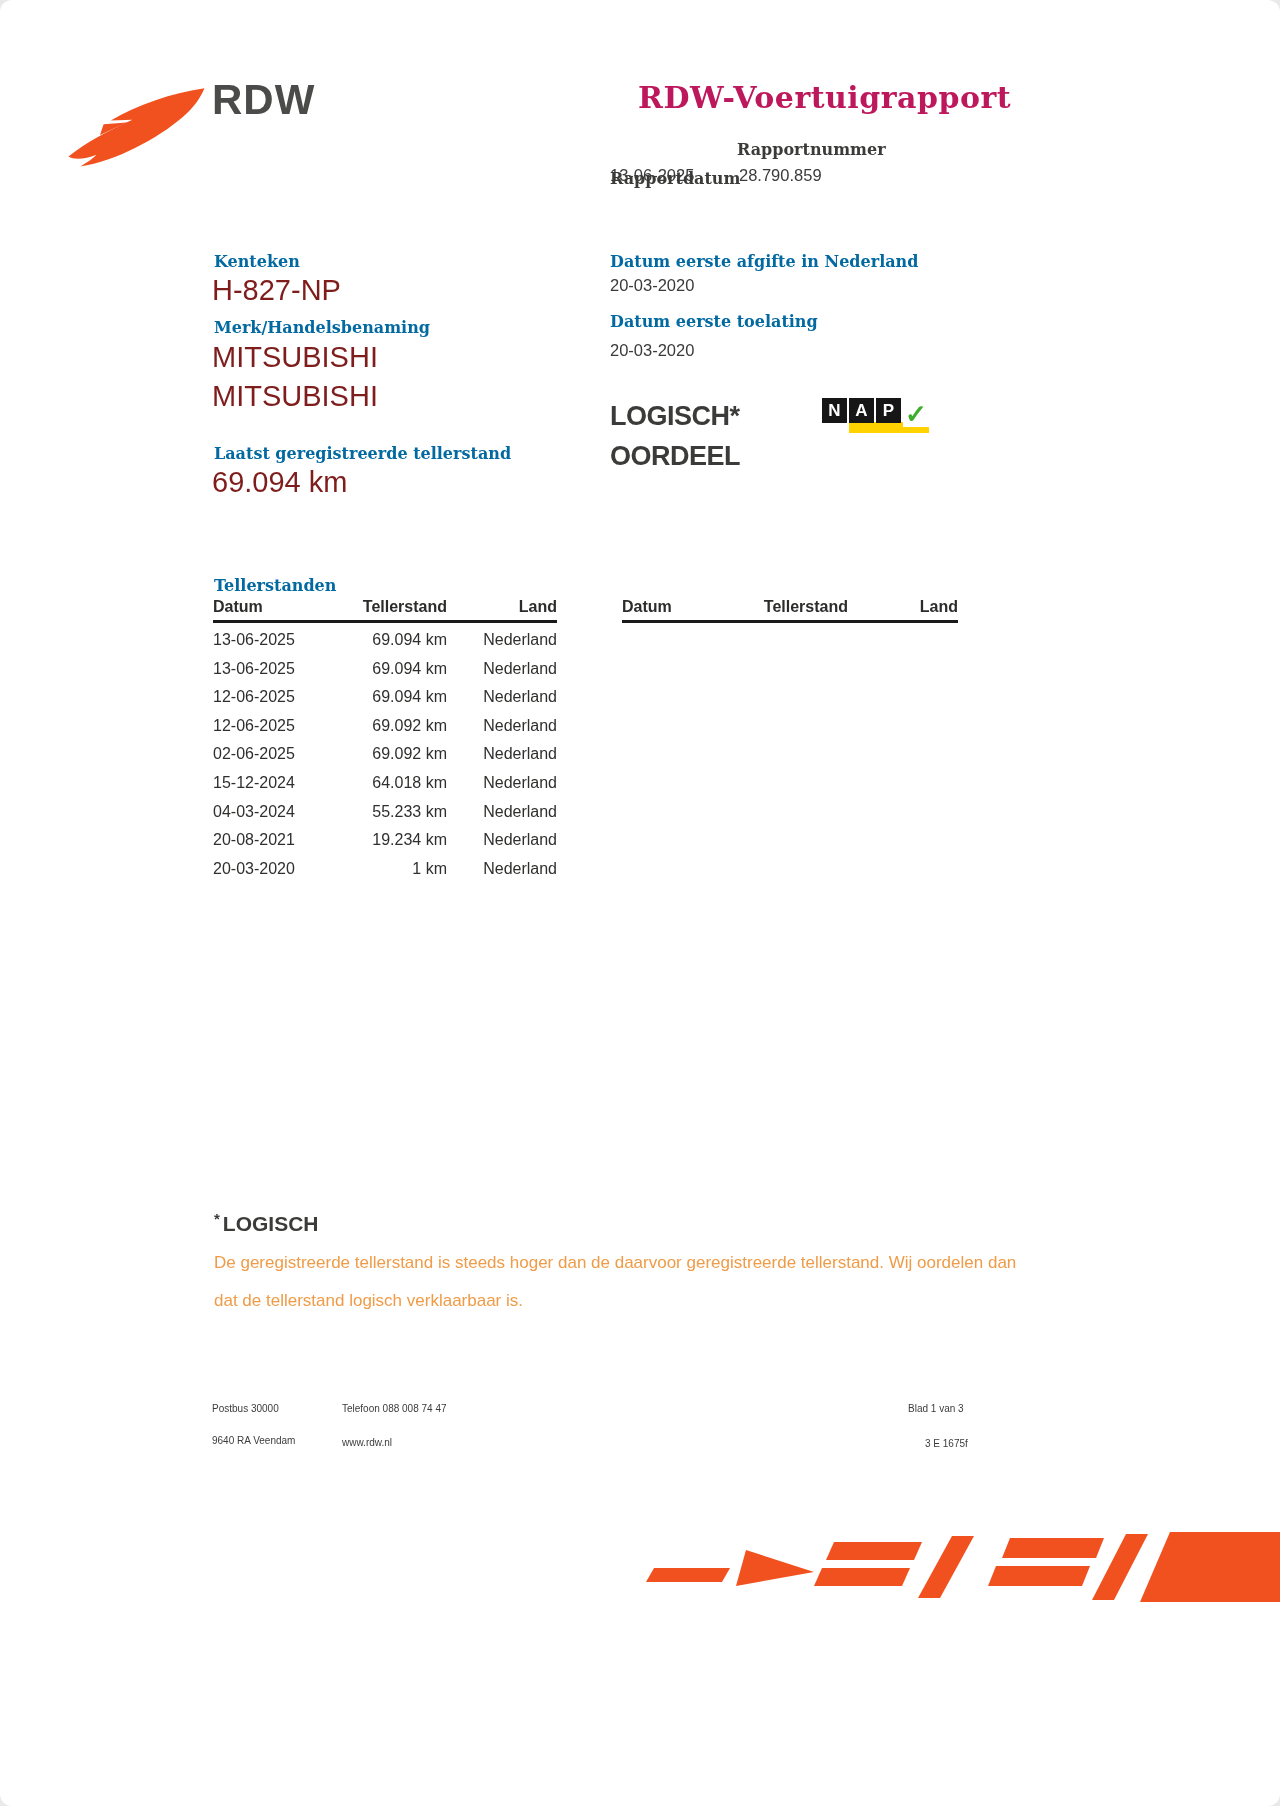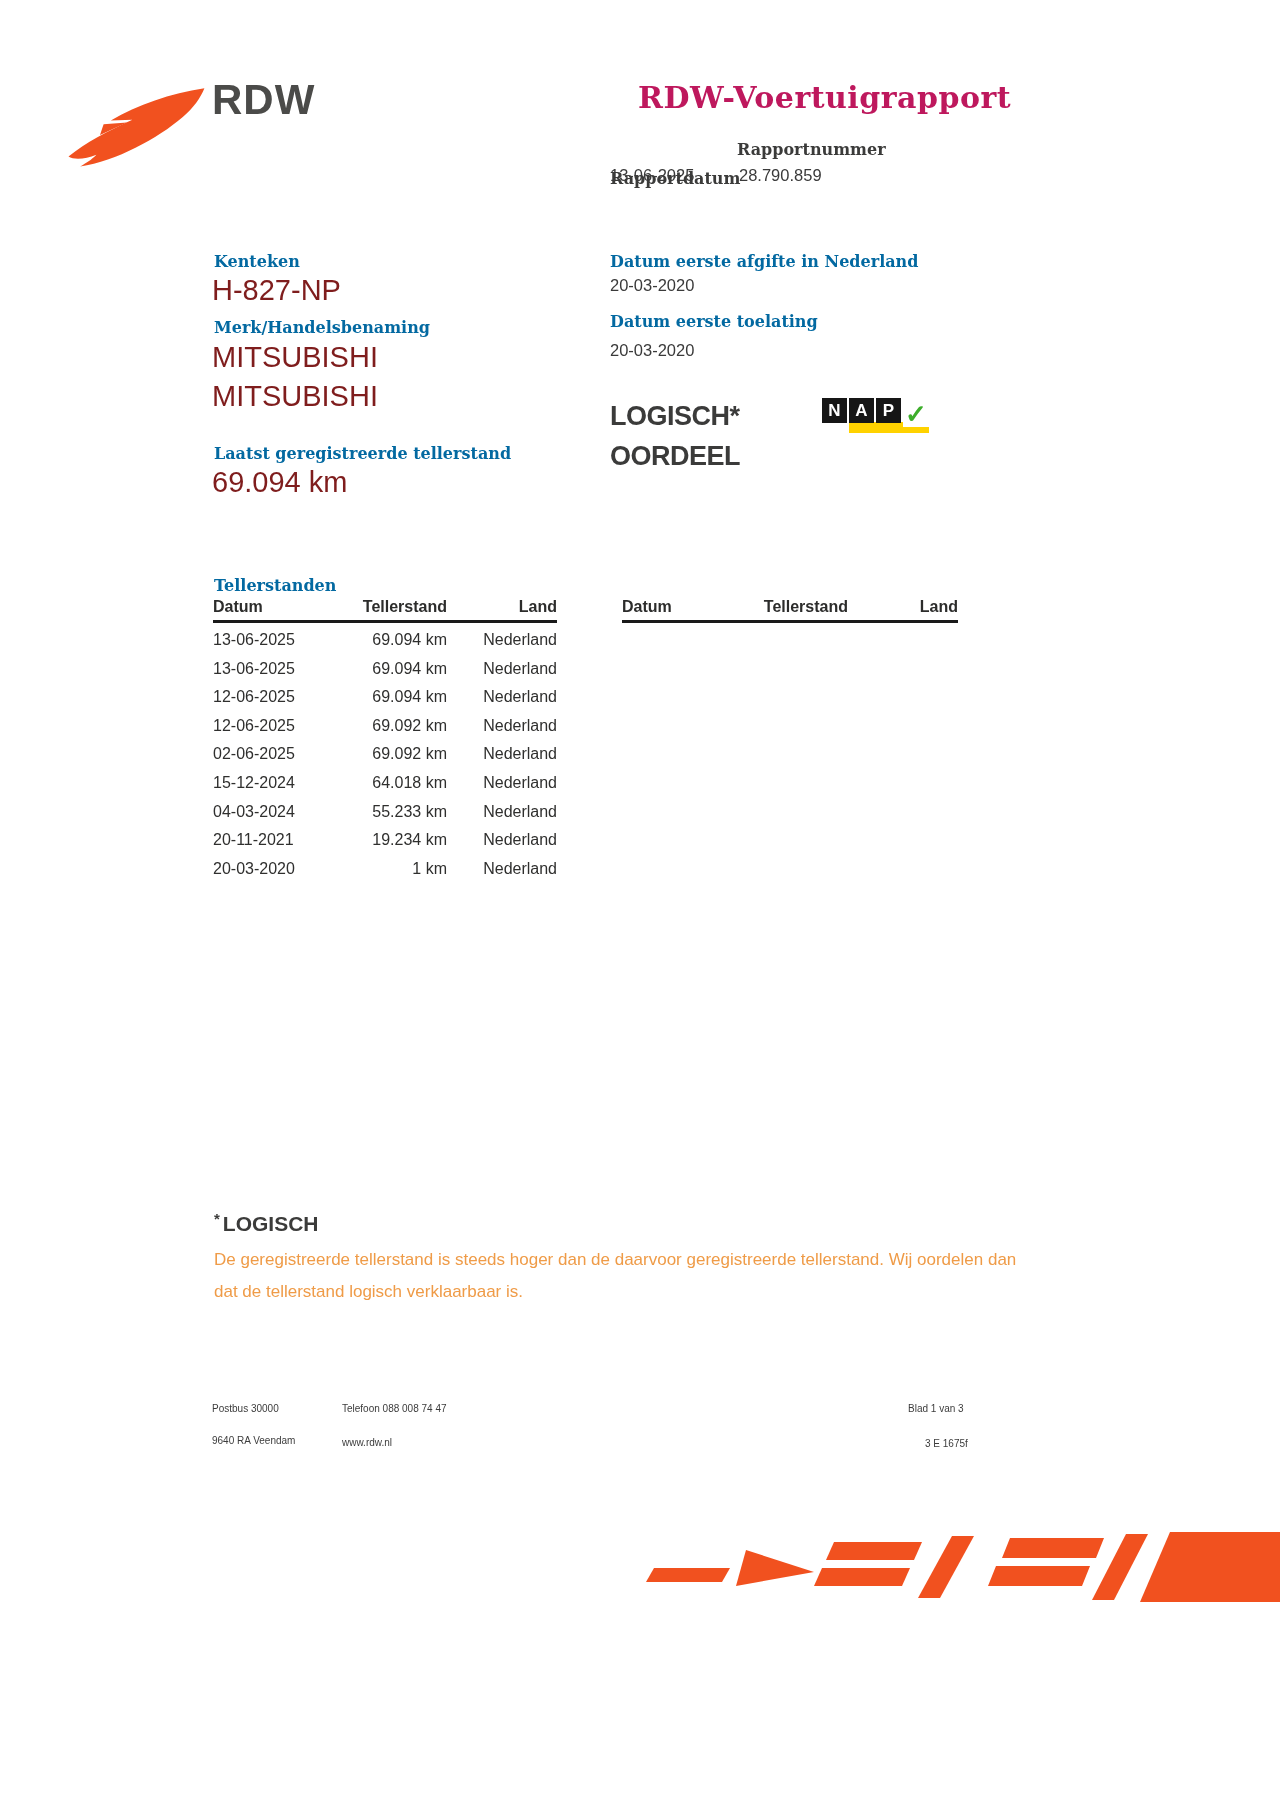--- a/index.html
+++ b/index.html
@@ -5,20 +5,21 @@
   * { margin: 0; padding: 0; box-sizing: border-box; }
   html, body { background: #e9e9e9; }
   body { font-family: "Liberation Sans", sans-serif; }
   .page {
     position: relative;
     width: 1280px;
     height: 1806px;
     margin: 0 auto;
     background: #ffffff;
     overflow: hidden;
+    border-radius: 12px;
   }
   .abs { position: absolute; }
 
   
   .feather-svg { position: absolute; left: 64px; top: 80px; width: 144px; height: 92px; }
   .logo-text {
     position: absolute; left: 212px; top: 76px;
     font-family: "Liberation Sans", sans-serif;
     font-size: 42px; font-weight: 700; color: #4b4b49; letter-spacing: 1px;
   }
@@ -92,21 +93,21 @@
   
   .explain-head {
     position: absolute; left: 214px; top: 1210px;
     font-family: "Liberation Sans", sans-serif;
     font-size: 21px; font-weight: 700; color: #3b3b3a;
   }
   .explain-head .star { font-size: 15px; vertical-align: 7px; margin-right: 3px; }
   .explain-body {
     position: absolute; left: 214px; top: 1244px; width: 810px;
     font-family: "Liberation Sans", sans-serif;
-    font-size: 17px; line-height: 32px; color: #ef9b47;
+    font-size: 17px; line-height: 38px; color: #ef9b47;
   }
 
   
   .foot {
     font-family: "Liberation Sans", sans-serif;
     font-size: 10px; color: #3c3c3c;
   }
 
   .footer-graphic { position: absolute; left: 618px; top: 1528px; width: 662px; height: 80px; }
 </style>
@@ -191,21 +192,21 @@
         <div class="c1">15-12-2024</div>
         <div class="c2">64.018 km</div>
         <div class="c3">Nederland</div>
       </div>
       <div class="tbl-row">
         <div class="c1">04-03-2024</div>
         <div class="c2">55.233 km</div>
         <div class="c3">Nederland</div>
       </div>
       <div class="tbl-row">
-        <div class="c1">20-11-2021</div>
+        <div class="c1">20-08-2021</div>
         <div class="c2">19.234 km</div>
         <div class="c3">Nederland</div>
       </div>
       <div class="tbl-row">
         <div class="c1">20-03-2020</div>
         <div class="c2">1 km</div>
         <div class="c3">Nederland</div>
       </div>
     </div>
   </div>

